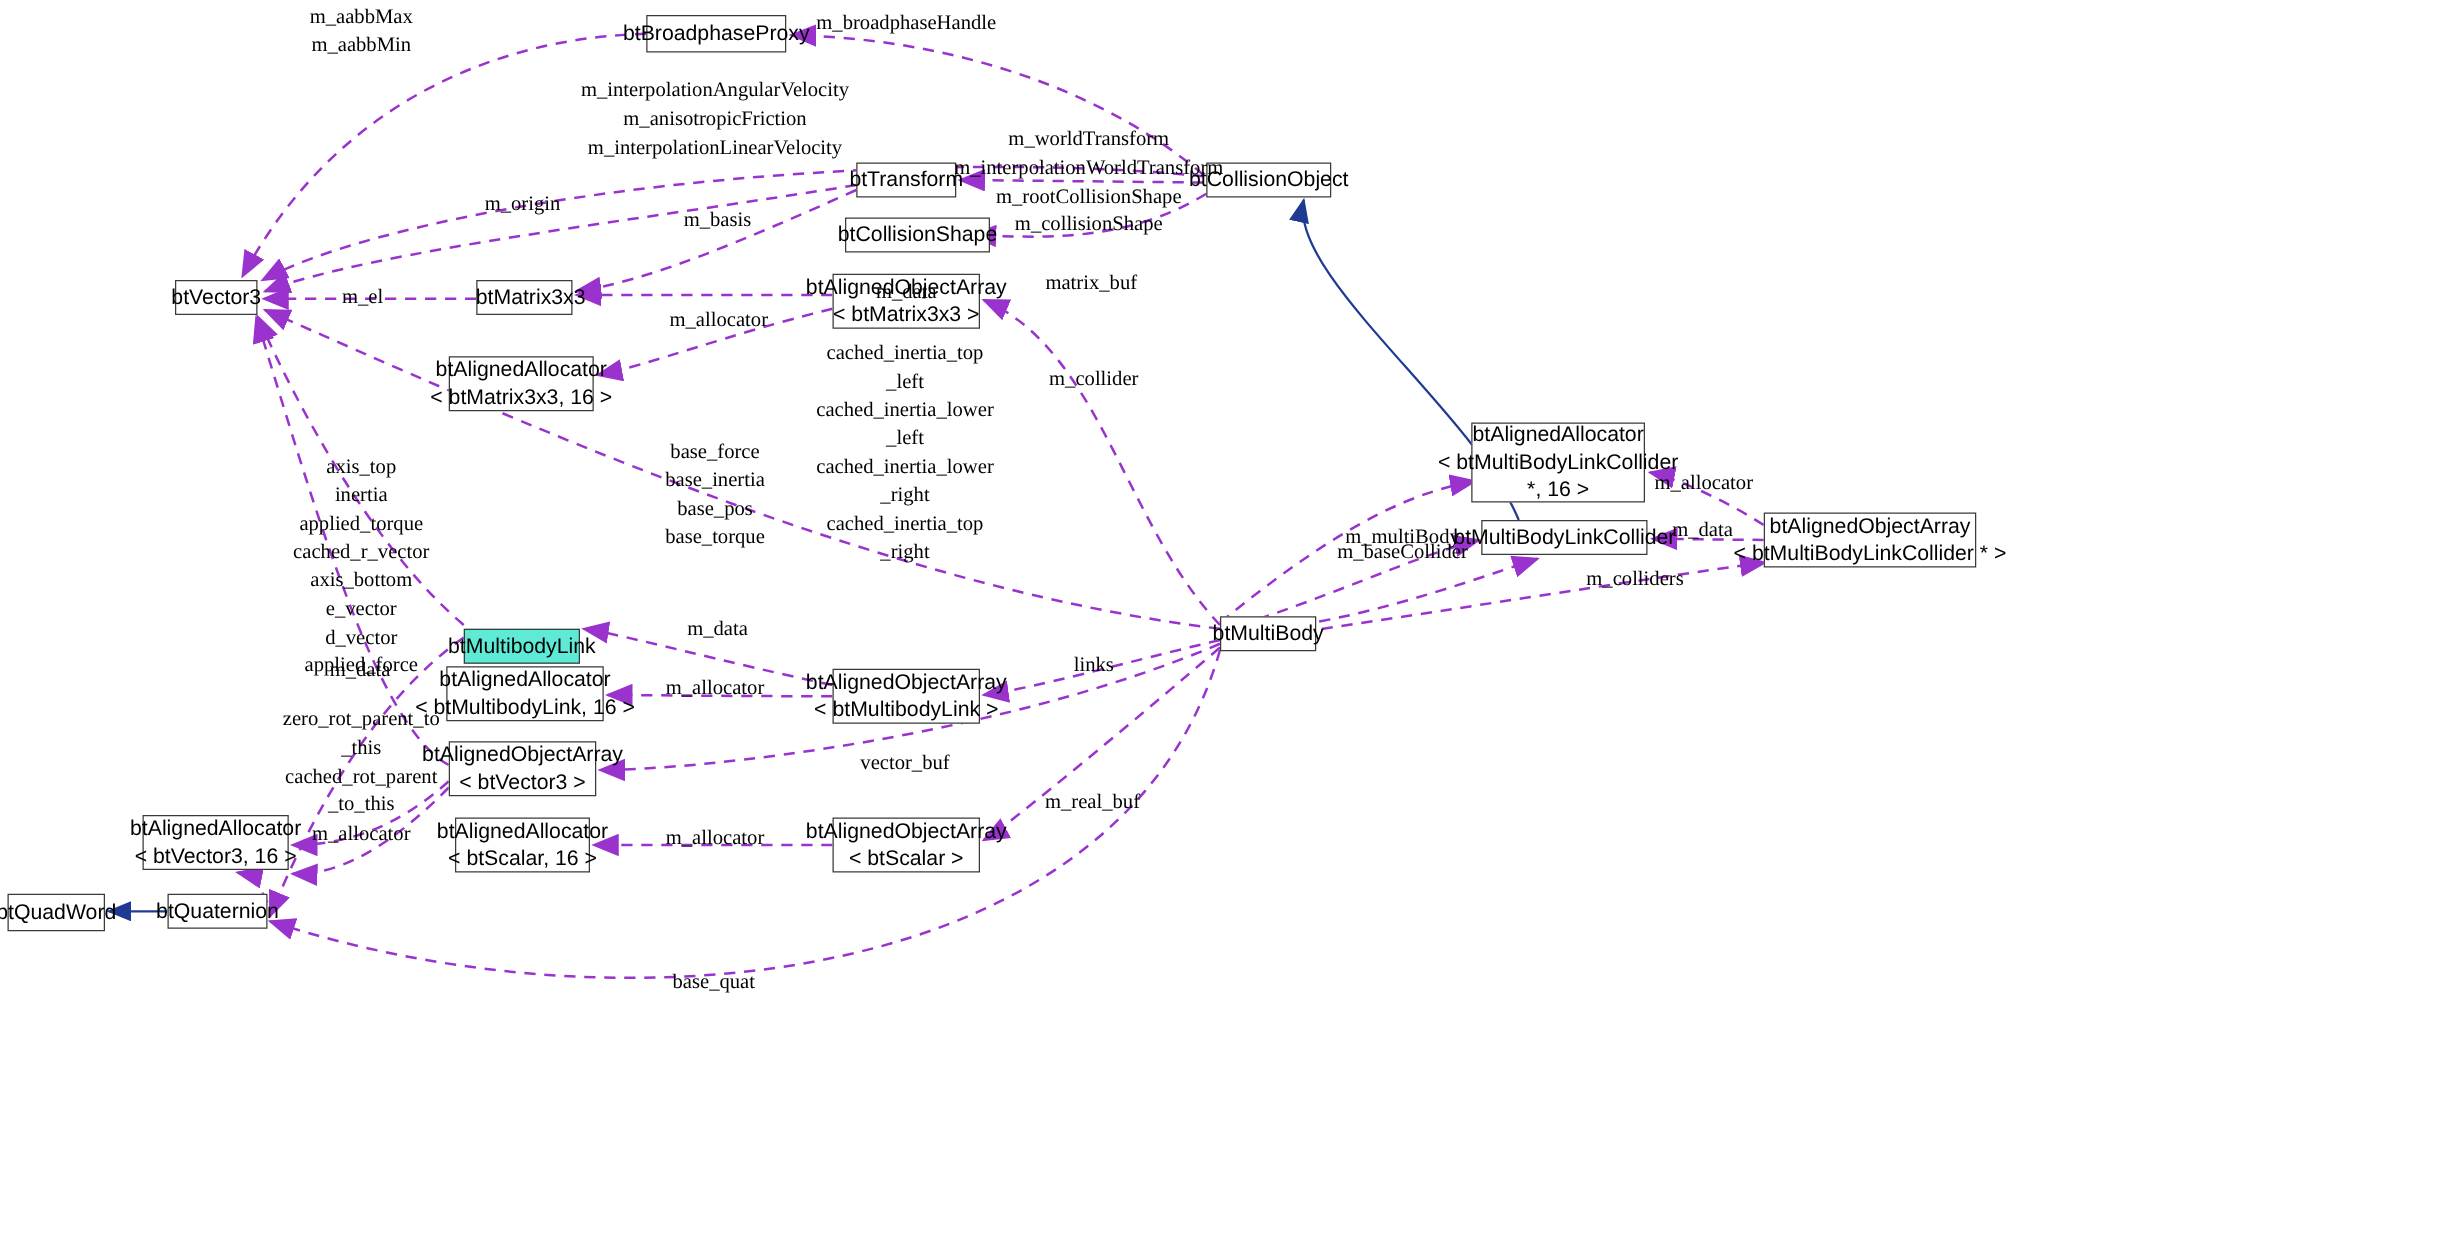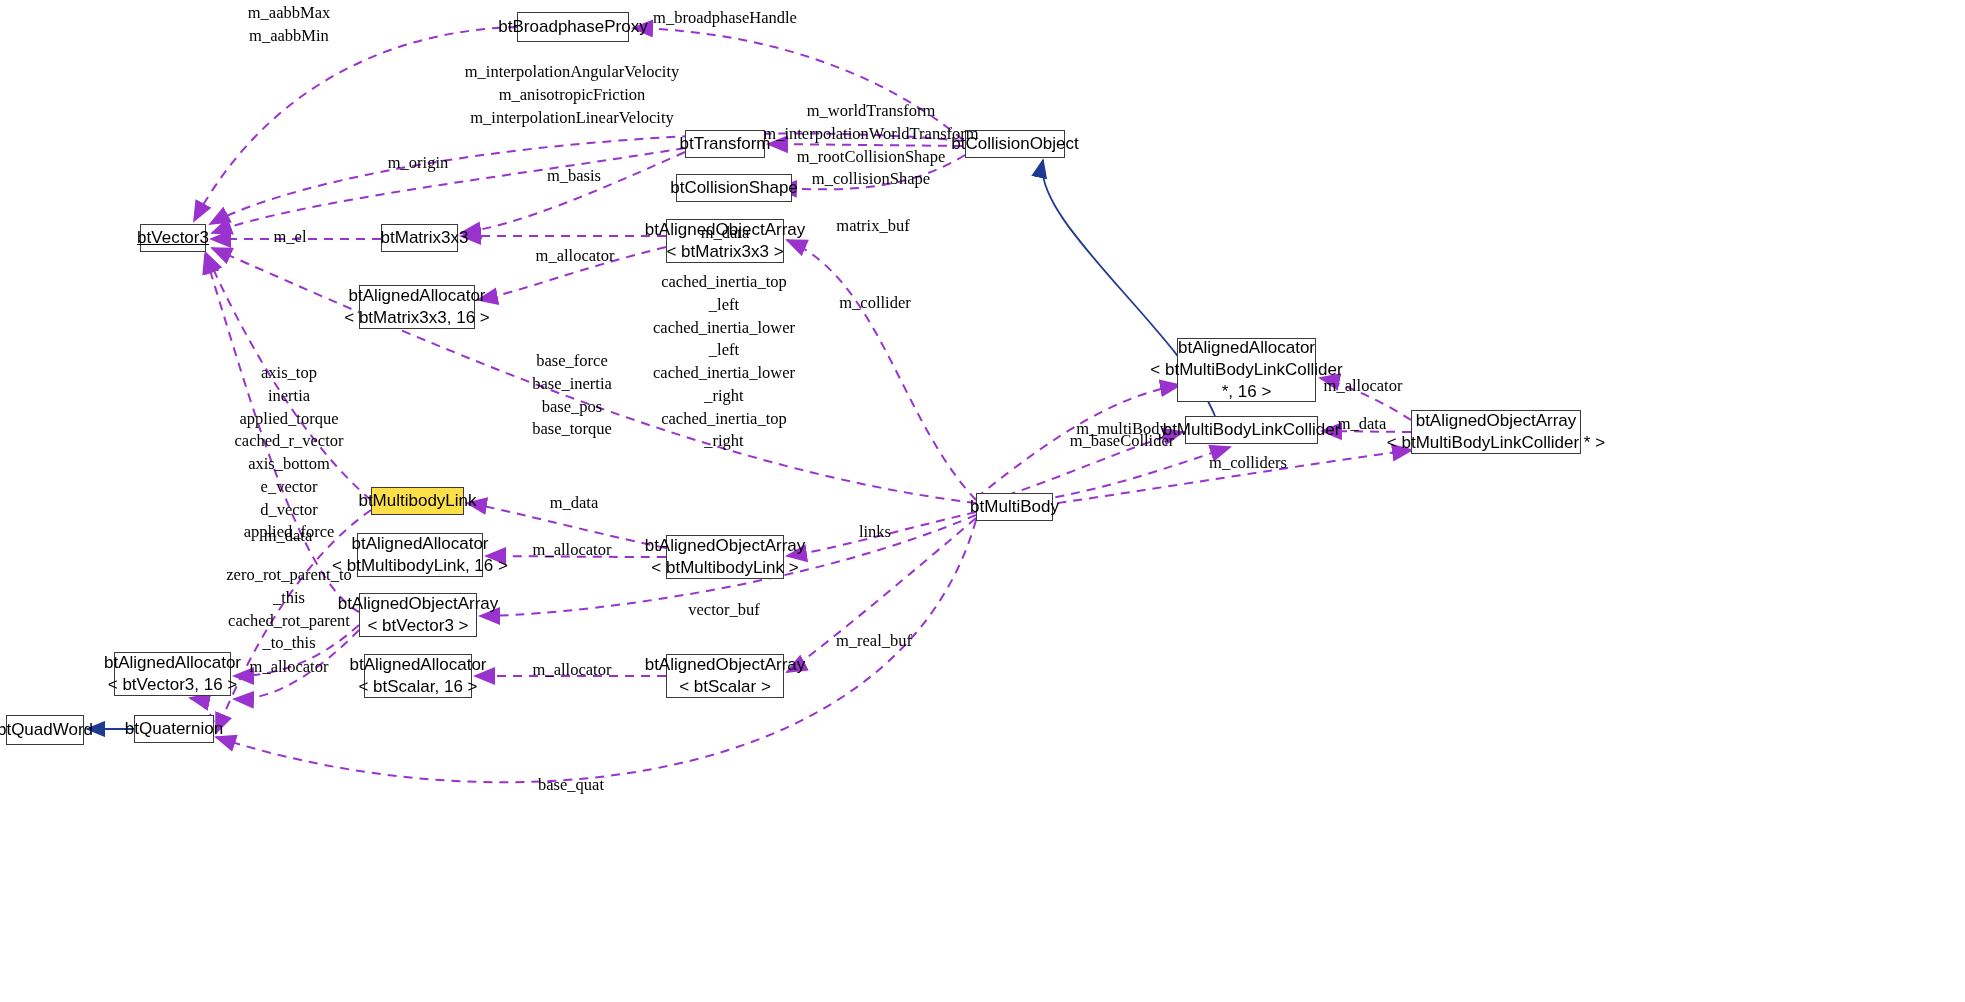--- a/index.html
+++ b/index.html
@@ -33,21 +33,22 @@
     line-height: 1.28;
     display: flex;
     flex-direction: column;
     align-items: center;
     justify-content: center;
     text-align: center;
     white-space: nowrap;
     padding: 2px 6px;
   }
   .node.highlight {
-    background: #fde047;
+    background: #5eead4;
+    margin-top: 16px;
   }
   .node .ln { display: block; }
   .edge-label {
     position: absolute;
     font-size: 16.5px;
     color: #000000;
     line-height: 1.38;
     white-space: nowrap;
     text-align: center;
     transform: translateX(-50%);
@@ -110,21 +111,21 @@
       </div>
       <div class="node" style="left: 685px; top: 130px; width: 80px; height: 28px;">
         <span class="ln">btTransform</span>
       </div>
       <div class="node" style="left: 965px; top: 130px; width: 100px; height: 28px;">
         <span class="ln">btCollisionObject</span>
       </div>
       <div class="node" style="left: 676px; top: 174px; width: 116px; height: 28px;">
         <span class="ln">btCollisionShape</span>
       </div>
-      <div class="node" style="left: 140px; top: 224px; width: 66px; height: 28px; text-decoration: underline;">
+      <div class="node" style="left: 140px; top: 224px; width: 66px; height: 28px;">
         <span class="ln">btVector3</span>
       </div>
       <div class="node" style="left: 381px; top: 224px; width: 77px; height: 28px; padding-left: 16px;">
         <span class="ln">btMatrix3x3</span>
       </div>
       <div class="node" style="left: 666px; top: 219px; width: 118px; height: 44px;">
         <span class="ln">btAlignedObjectArray</span>
         <span class="ln">&lt; btMatrix3x3 &gt;</span>
       </div>
       <div class="node" style="left: 359px; top: 285px; width: 116px; height: 44px;">
@@ -251,21 +252,21 @@
       </div>
       <div class="edge-label" style="left: 1362px; top: 413px;">
         <span class="ln">m_data</span>
       </div>
       <div class="edge-label" style="left: 1122px; top: 418px;">
         <span class="ln">m_multiBody</span>
       </div>
       <div class="edge-label" style="left: 1122px; top: 430px;">
         <span class="ln">m_baseCollider</span>
       </div>
-      <div class="edge-label" style="left: 1248px; top: 452px; text-align: center;">
+      <div class="edge-label" style="left: 1308px; top: 452px; text-align: center;">
         <span class="ln">m_colliders</span>
       </div>
       <div class="edge-label" style="left: 574px; top: 492px;">
         <span class="ln">m_data</span>
       </div>
       <div class="edge-label" style="left: 875px; top: 521px;">
         <span class="ln">links</span>
       </div>
       <div class="edge-label" style="left: 288px; top: 525px;">
         <span class="ln">m_data</span>

